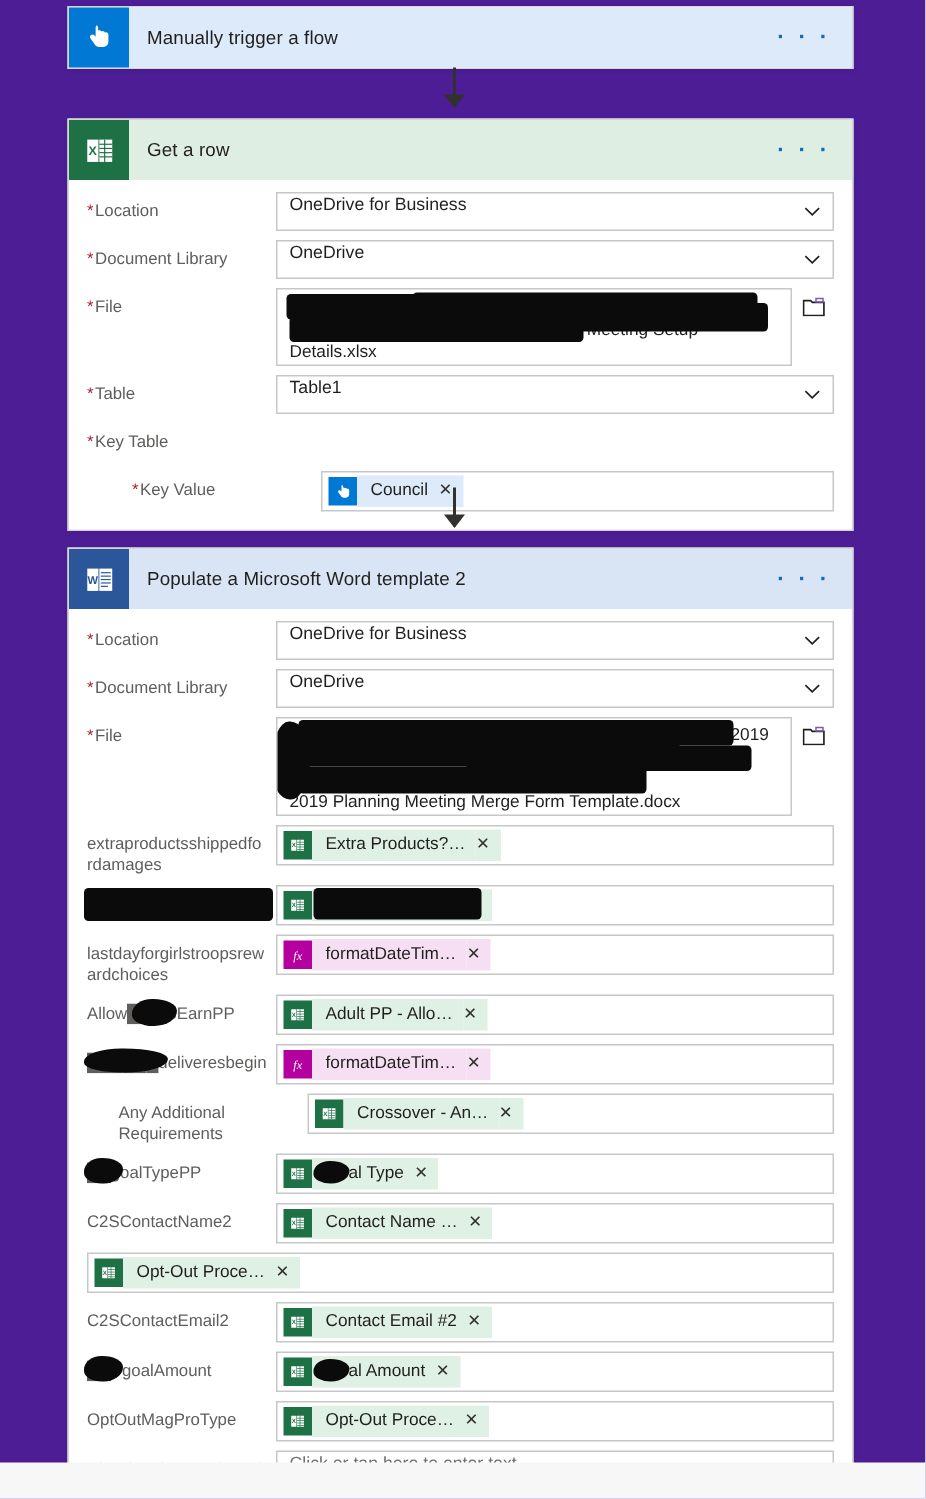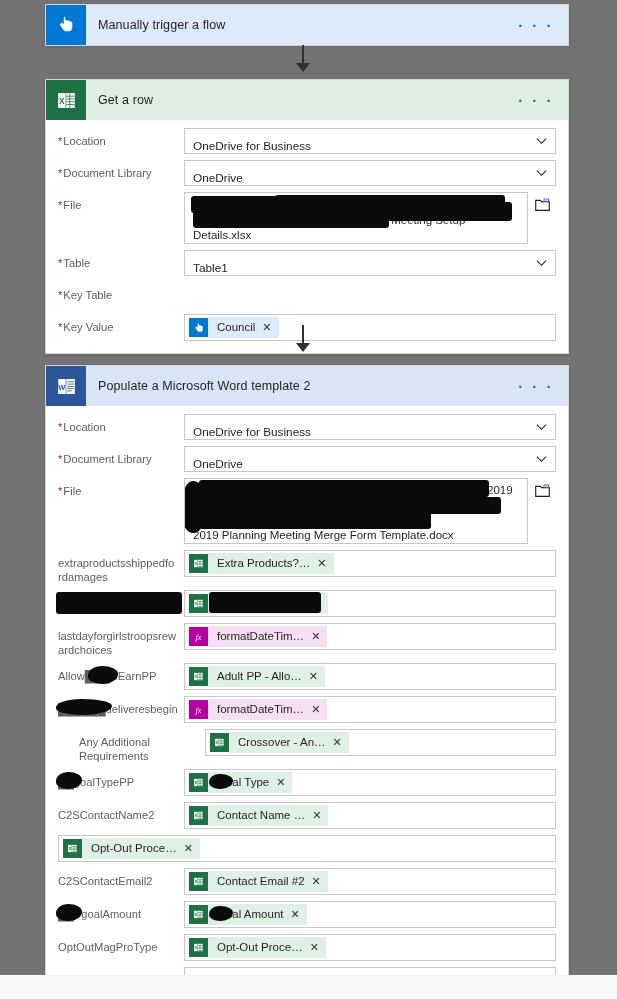--- a/index.html
+++ b/index.html
@@ -6,21 +6,21 @@
   html, body {
     margin: 0; padding: 0;
     width: 617px; height: 999px;
     background: #f7f7f7;
     font-family: "Liberation Sans", sans-serif;
     overflow: hidden;
   }
   .canvas {
     position: relative;
     width: 617px; height: 999px;
-    background: #737373;
+    background: #4c1d95;
   }
 
   
   .card {
     position: absolute;
     left: 45px;
     width: 524px;
     background: #ffffff;
     border: 1px solid #d6d6d6;
     box-shadow: 0 0.3px 0.9px rgba(0,0,0,0.08), 0 1.6px 3.6px rgba(0,0,0,0.10);
@@ -83,21 +83,21 @@
     position: relative;
   }
   .row-label .req { color: #a4262c; margin-right: 1px; }
 
   .field {
     flex: 1 1 auto;
     min-height: 26px;
     border: 1px solid #c7c7c7;
     background: #fff;
     display: flex;
-    align-items: flex-end;
+    align-items: flex-start;
     padding: 0 8px;
     font-size: 11.8px;
     color: #201f1e;
     position: relative;
   }
   .field.tall { min-height: 48px; align-items: flex-start; padding-top: 5px; }
   .field.chip-field { padding: 2px 4px; }
   .field .placeholder { color: #6e6e6e; }
 
   .chev {
@@ -278,21 +278,21 @@
                 <path d="M1 3.5 L6 8.5 L11 3.5" stroke="#201f1e" stroke-width="1.2" fill="none"></path>
               </svg>
             </span>
         </div>
       </div>
 
       <div class="row">
         <div class="row-label"><span class="req">*</span><span>Key Table</span></div>
       </div>
 
-      <div class="row" style="margin-bottom:2px;">
+      <div class="row" style="margin-bottom:2px;margin-left:30px;">
         <div class="row-label"><span class="req">*</span><span>Key Value</span></div>
         <div class="field chip-field">
           <span class="chip chip-trig">
             <span class="chip-ico">
               <svg width="12" height="12" viewBox="0 0 24 24">
                   <path fill="#ffffff" d="M11.3 2.2c-1.1 0-2 .9-2 2v7.1l-1-1.1c-.8-.9-2.1-.9-2.9-.1-.7.7-.8 1.8-.2 2.6l3.6 5c.8 1.1 2.1 1.8 3.5 1.8h3.1c2.3 0 4.1-1.8 4.1-4.1V9.6c0-1-.8-1.8-1.8-1.8-.4 0-.7.1-1 .3-.2-.8-.9-1.4-1.8-1.4-.4 0-.8.1-1.1.4-.3-.6-.9-1-1.6-1-.3 0-.6.1-.9.2V4.2c0-1.1-.9-2-2-2z"></path>
                 </svg>
             </span>
             <span class="chip-text">Council</span>
             <span class="chip-x">✕</span>

